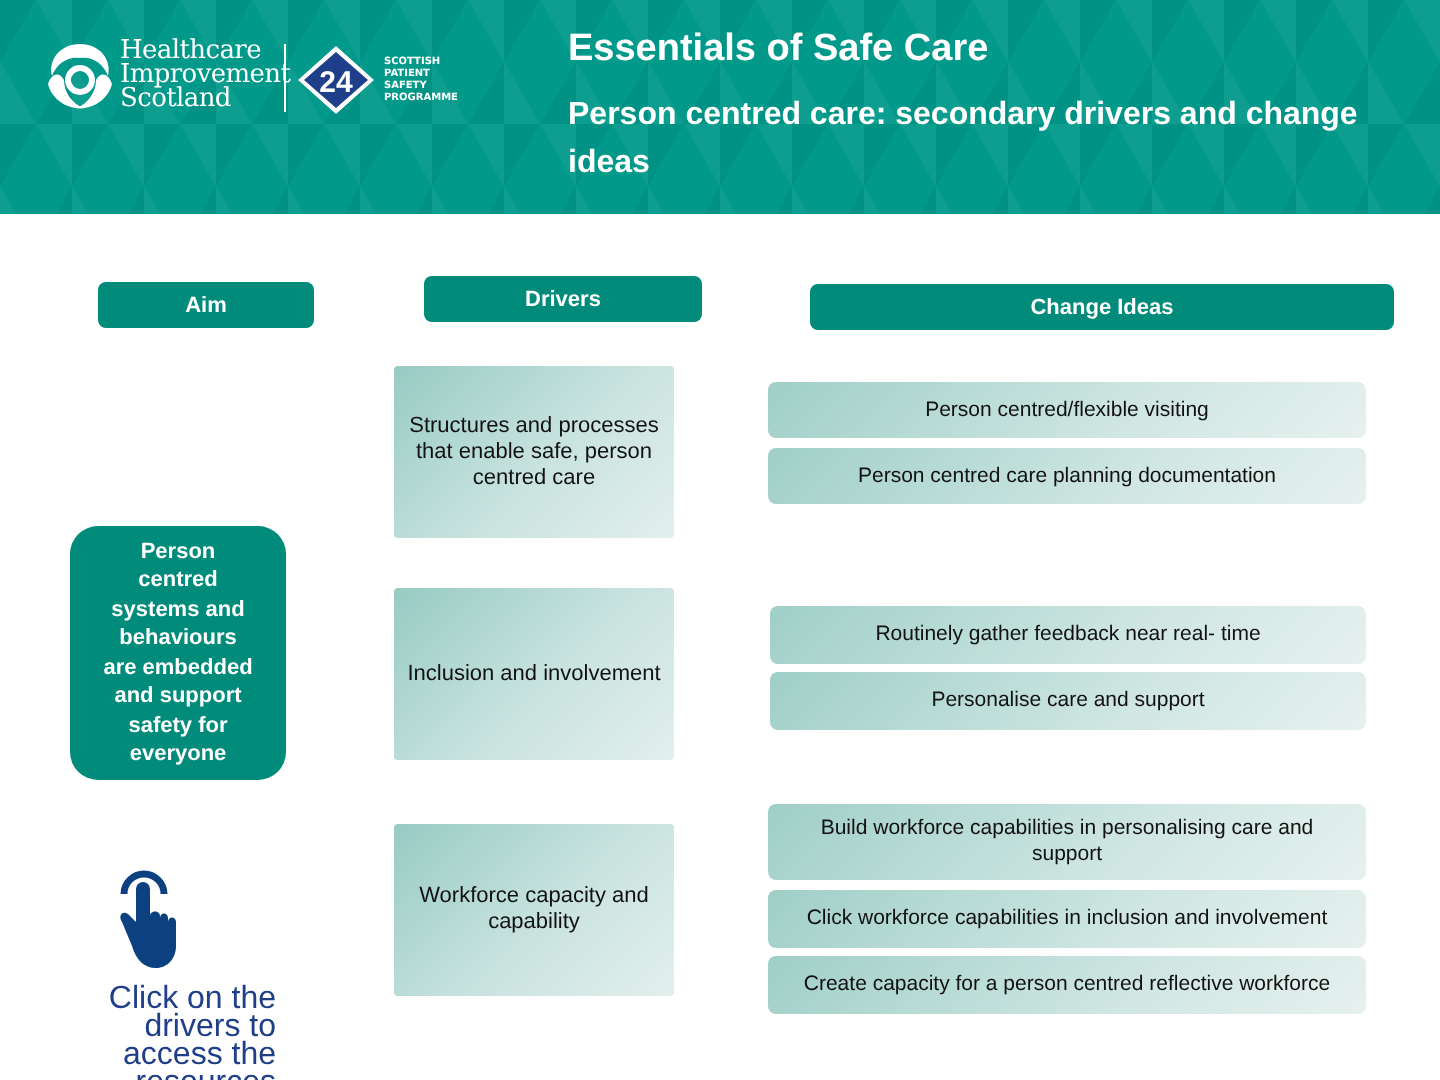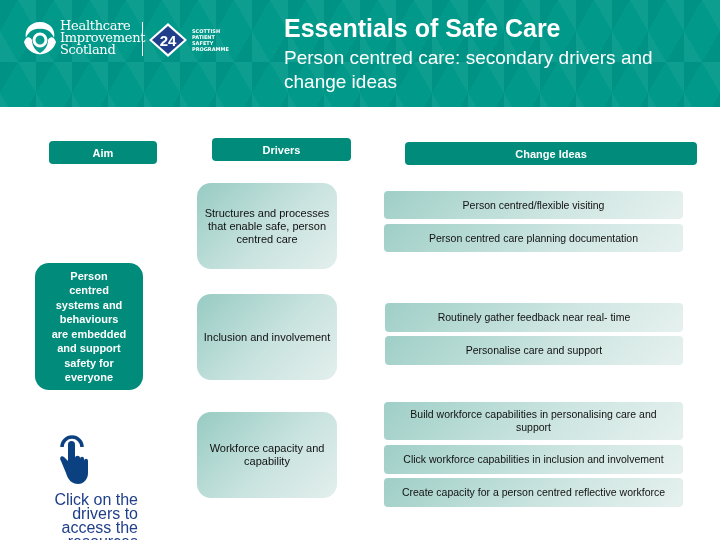--- a/index.html
+++ b/index.html
@@ -8,25 +8,25 @@
   .header .pattern{position:absolute;inset:0;
     background-image:
       linear-gradient(60deg, rgba(255,255,255,0.05) 25%, transparent 25%, transparent 75%, rgba(255,255,255,0.05) 75%),
       linear-gradient(120deg, rgba(0,0,0,0.04) 25%, transparent 25%, transparent 75%, rgba(0,0,0,0.04) 75%);
     background-size:36px 62px;}
   .logo-hi{position:absolute;left:20px;top:20px;width:40px;height:36px;}
   .logo-text{position:absolute;left:60px;top:20px;color:#fff;font-family:"DejaVu Serif","Liberation Serif",serif;font-size:13px;line-height:12px;letter-spacing:-0.3px;}
   .logo-divider{position:absolute;left:142px;top:22px;width:1px;height:34px;background:#fff;}
   .logo-spsp{position:absolute;left:148px;top:22px;width:40px;height:36px;}
   .spsp-text{position:absolute;left:192px;top:28px;color:#fff;font-size:5px;line-height:6px;font-weight:bold;}
-  .title{position:absolute;left:284px;top:14px;color:#fff;font-family:"Liberation Sans",sans-serif;font-weight:bold;font-size:25px;}
-  .subtitle{position:absolute;left:284px;top:46px;width:400px;color:#fff;font-family:"Liberation Sans",sans-serif;font-weight:normal;font-size:19px;line-height:24px;}
+  .title{position:absolute;left:284px;top:14px;color:#fff;font-family:"Liberation Sans",sans-serif;font-weight:bold;font-size:19px;}
+  .subtitle{position:absolute;left:284px;top:46px;width:400px;color:#fff;font-family:"Liberation Sans",sans-serif;font-weight:bold;font-size:16px;line-height:24px;}
   .col-head{position:absolute;height:23px;background:#008b7b;border-radius:4px;color:#fff;font-family:"Liberation Sans",sans-serif;font-weight:bold;font-size:11px;display:flex;align-items:center;justify-content:center;margin-left:14px;}
   .aim-box{position:absolute;left:35px;top:263px;width:108px;height:127px;background:#008b7b;border-radius:14px;color:#fff;font-family:"Liberation Sans",sans-serif;font-weight:bold;font-size:11px;line-height:14.5px;text-align:center;display:flex;align-items:center;justify-content:center;padding:0 16px;box-sizing:border-box;}
-  .driver{position:absolute;left:197px;width:140px;height:86px;border-radius:14px;background:linear-gradient(135deg,#97cbc3 0%,#c9e3df 55%,#e3efed 100%);color:#111;font-family:"Liberation Sans",sans-serif;font-size:11px;line-height:13px;text-align:center;display:flex;align-items:center;justify-content:center;padding:0 6px;box-sizing:border-box;cursor:pointer;}
+  .driver{position:absolute;left:197px;width:140px;height:86px;border-radius:2px;background:linear-gradient(135deg,#97cbc3 0%,#c9e3df 55%,#e3efed 100%);color:#111;font-family:"Liberation Sans",sans-serif;font-size:11px;line-height:13px;text-align:center;display:flex;align-items:center;justify-content:center;padding:0 6px;box-sizing:border-box;cursor:pointer;}
   .idea{position:absolute;left:384px;width:299px;border-radius:4px;background:linear-gradient(135deg,#9fcfc7 0%,#cfe6e2 60%,#e6f1ef 100%);color:#111;font-family:"Liberation Sans",sans-serif;font-size:10.5px;line-height:13px;text-align:center;display:flex;align-items:center;justify-content:center;padding:4px 8px;box-sizing:border-box;}
   .hand{position:absolute;left:58px;top:433px;width:32px;height:52px;}
   .hint{position:absolute;left:18px;top:493px;width:120px;color:#1f3f8a;font-family:"Liberation Sans",sans-serif;font-size:16px;line-height:14px;text-align:right;}
 </style>
 </head>
 <body>
 
 <div class="header">
   <div class="pattern"></div>
   <svg class="logo-hi" viewBox="0 0 40 36">

